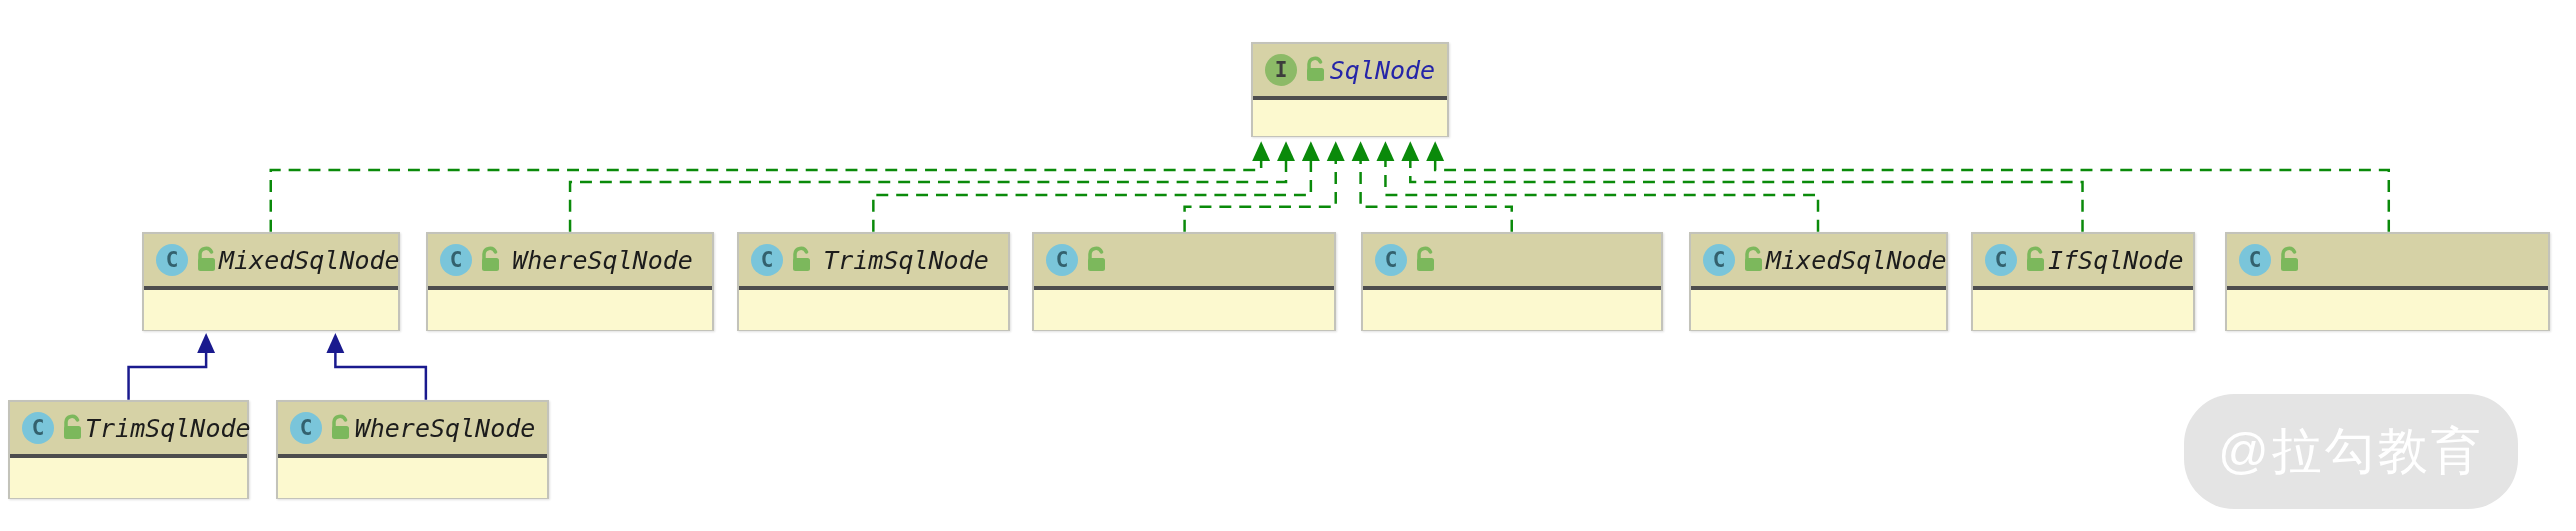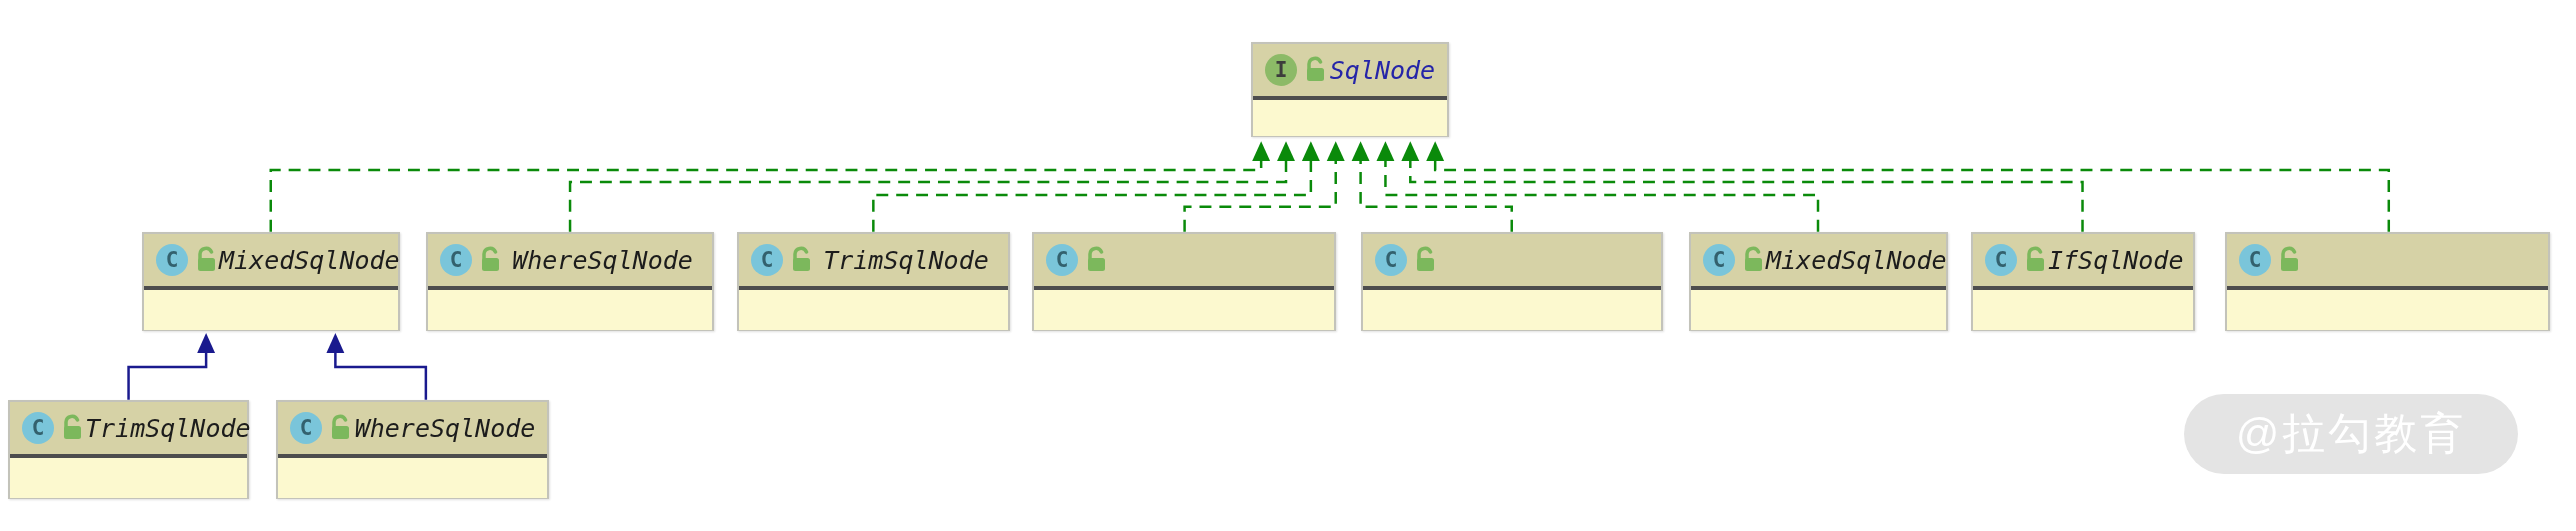--- a/index.html
+++ b/index.html
@@ -51,26 +51,26 @@
     font-size:25px;
     color:#1c1c1c;
     white-space:nowrap;
     letter-spacing:0px;
     font-style:italic;
   }
   .node.iface .node-title{color:#2525a8;}
   .watermark{
     position:absolute;
     left:2184px;top:394px;
-    width:334px;height:80px;
+    width:334px;height:115px;
     background:#e4e4e4;
     border-radius:50px;
     display:flex;align-items:center;justify-content:center;
     font-family:"Liberation Sans","DejaVu Sans",sans-serif;
-    font-size:43px;
+    font-size:50px;
     color:#ffffff;
     letter-spacing:3px;
   }
 </style>
 </head>
 <body>
 
 <div class="canvas">
 
   <svg class="edges" width="2576" height="531" viewBox="0 0 2590 534">

